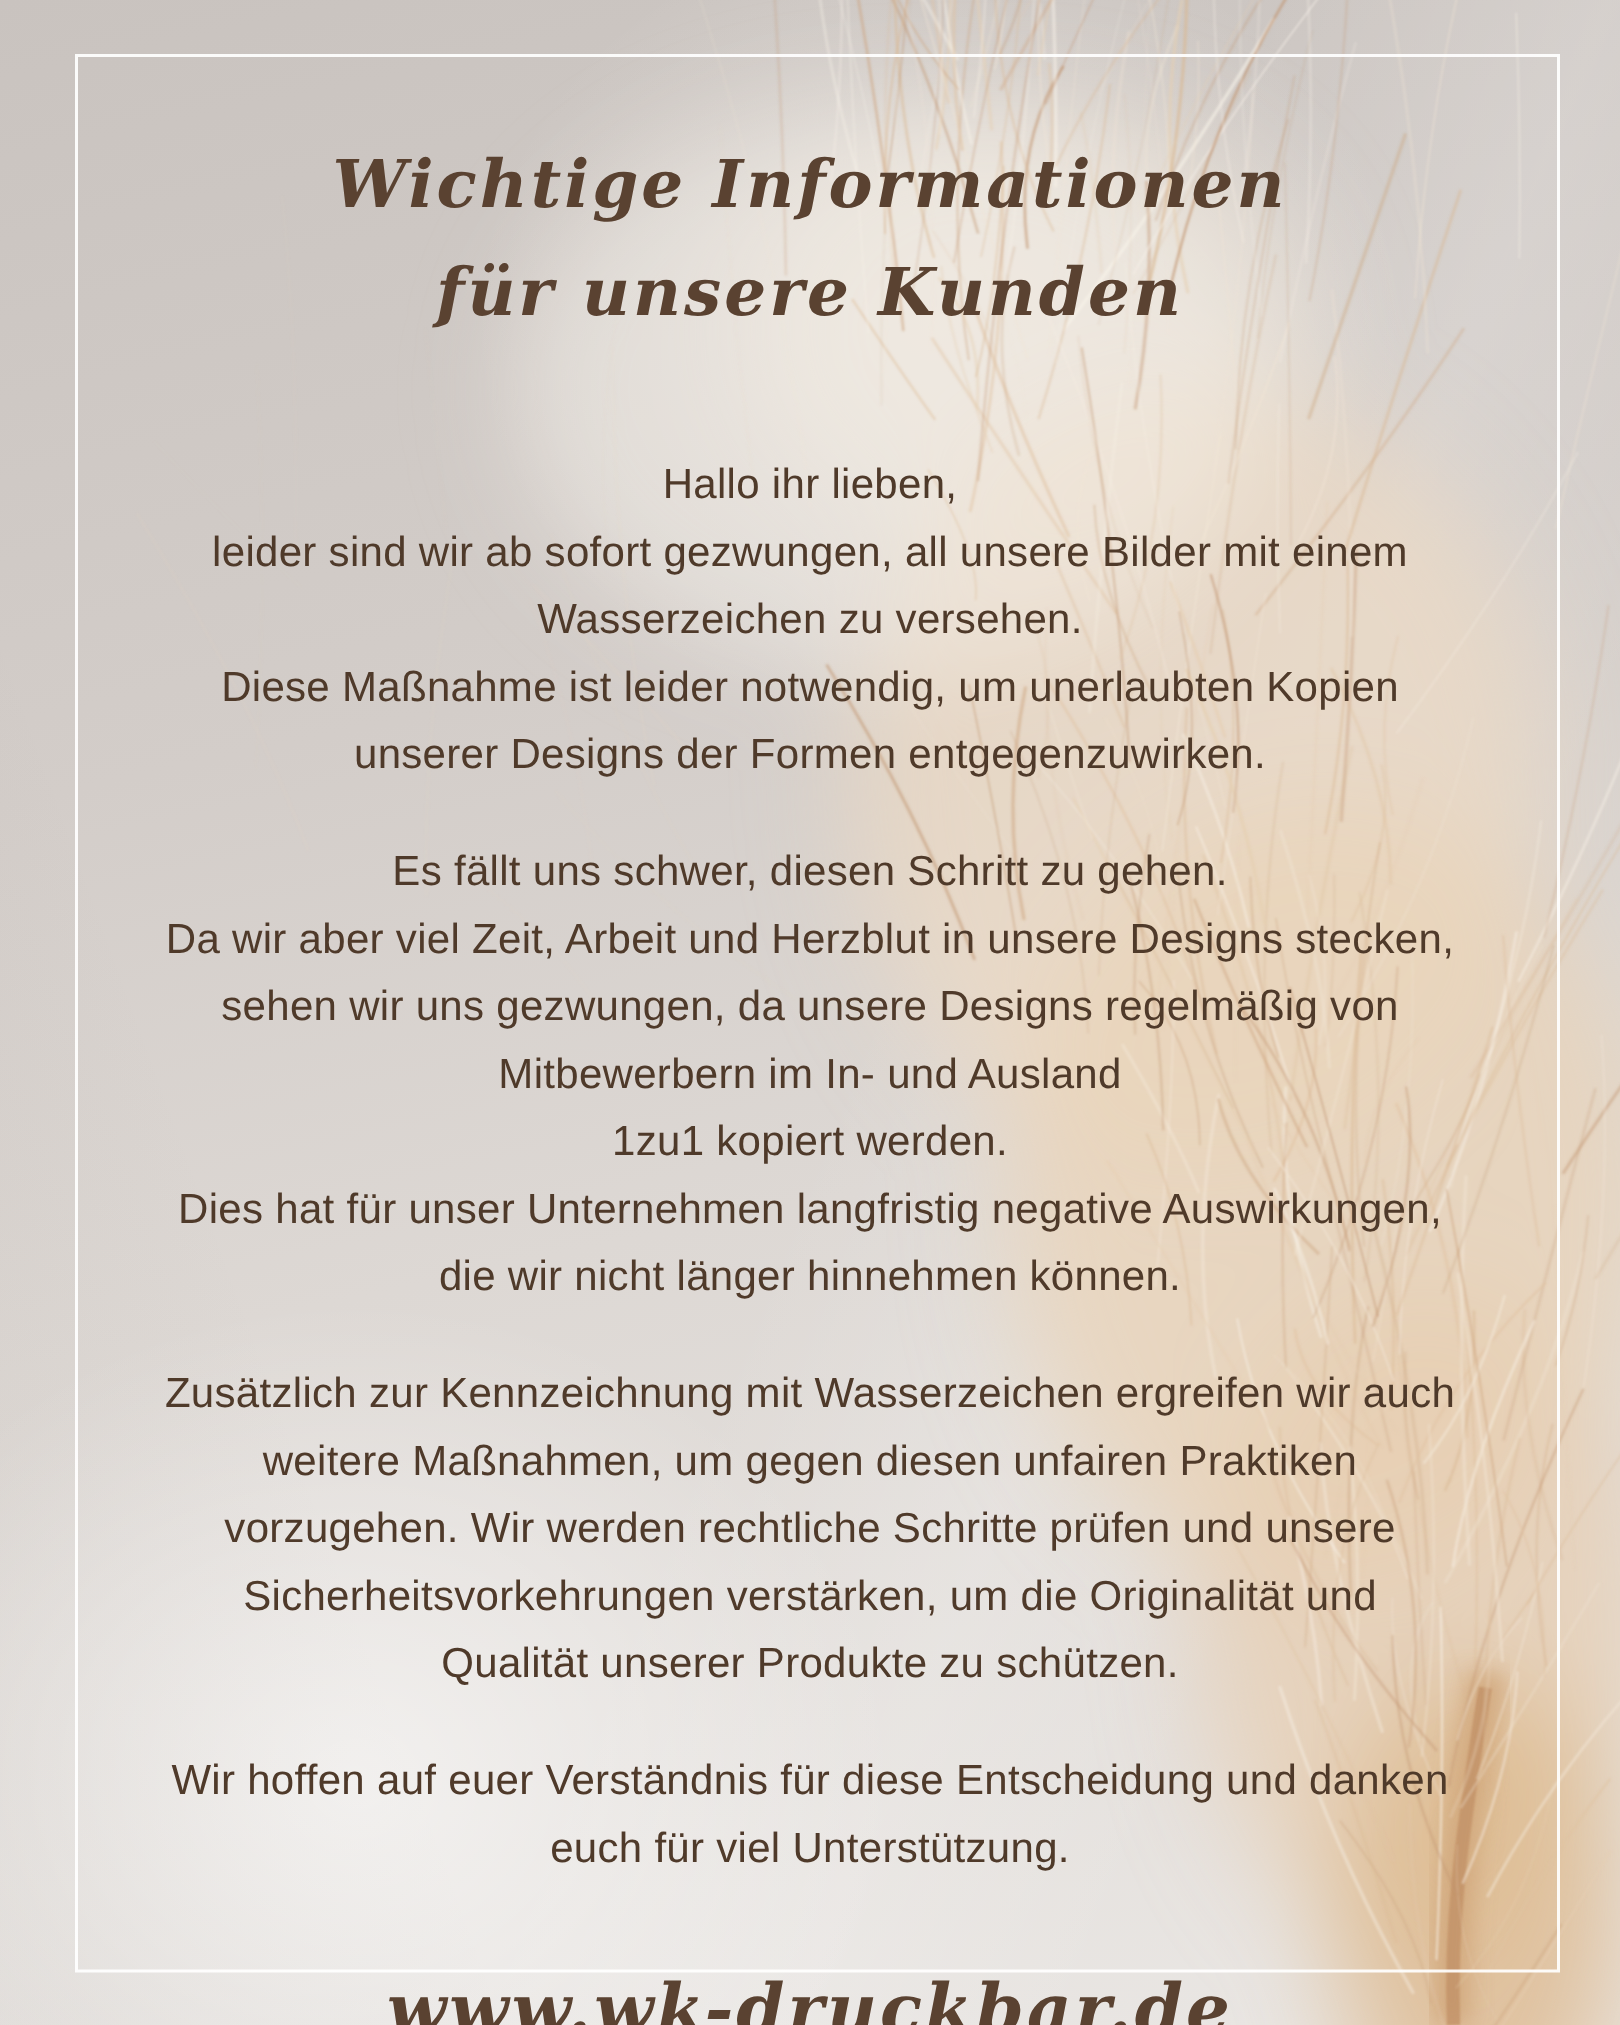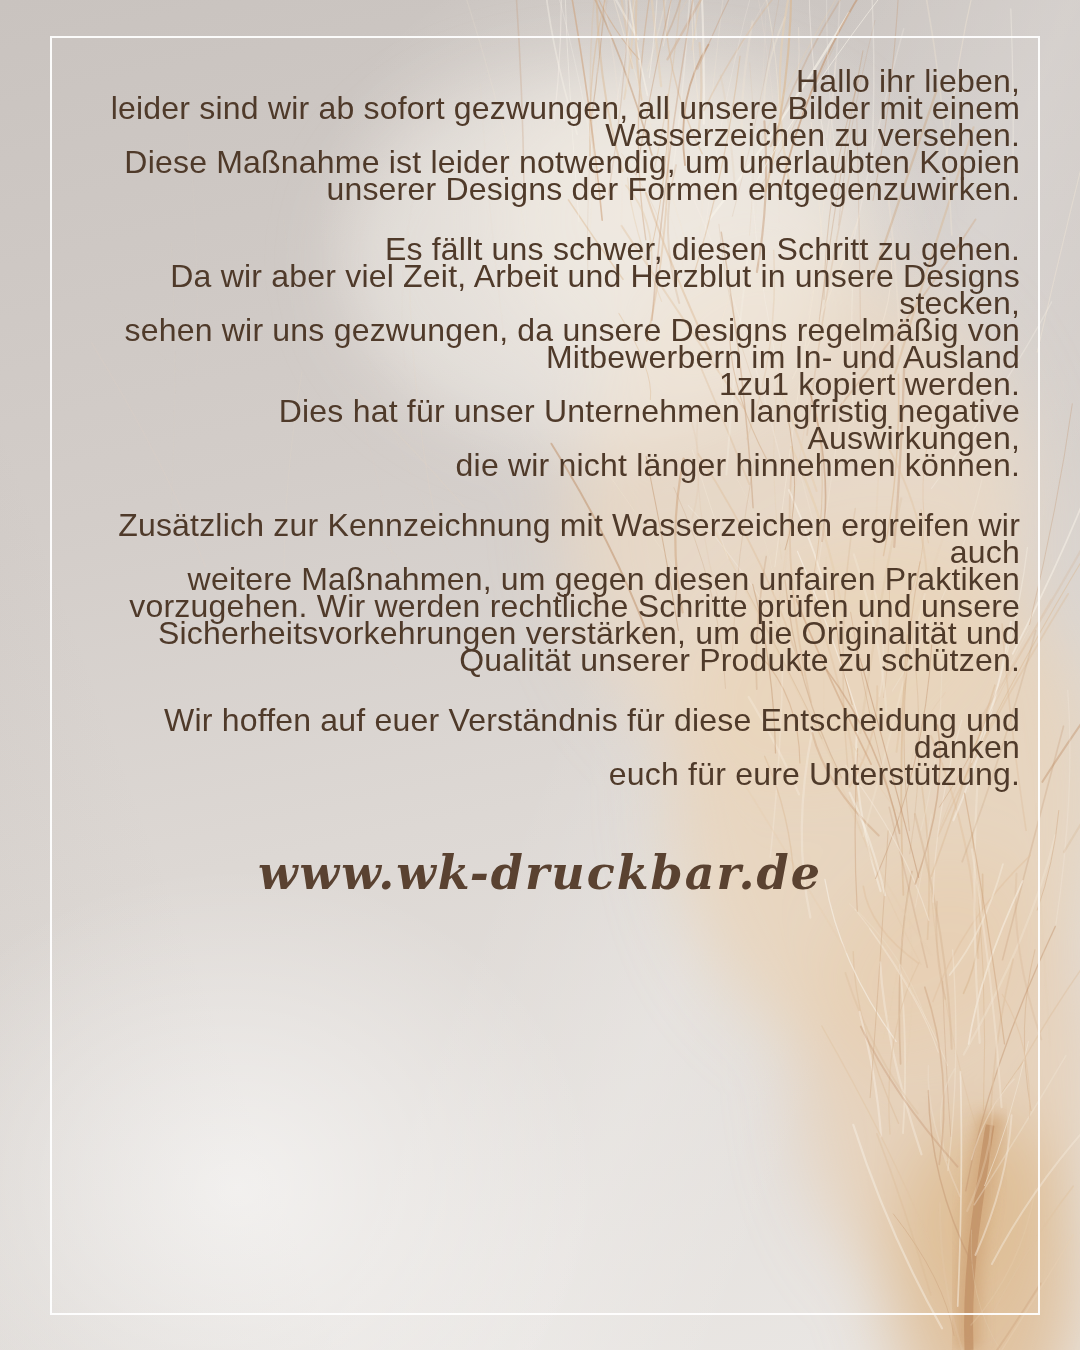--- a/index.html
+++ b/index.html
@@ -45,25 +45,24 @@
     font-style:italic;
     font-weight:bold;
     font-size:44px;
     line-height:72px;
     letter-spacing:2px;
     color:var(--title-brown);
   }
   .body-text{
     margin:68px auto 0 auto;
     width:960px;
-    font-size:32px;
-    line-height:27px;
+    font-size:28px;
+    line-height:45px;
     letter-spacing:.2px;
     color:var(--body-brown);
-    text-align:right;
   }
   .para{
     margin:0 0 33px 0;
     white-space:pre-line;
   }
   .para:last-child{margin-bottom:0;}
   .website{
     margin-top:45px;
     font-family:"DejaVu Serif","Liberation Serif",serif;
     font-style:italic;
@@ -388,38 +387,42 @@
         <path d="M 205.3 566.6 Q 167.9 466.3 91.6 342.8" stroke="#e8d8c4" stroke-width="1.36" fill="none" opacity="0.14" stroke-linecap="round"></path>
         <path d="M 435.9 522.6 Q 409.1 387.0 408.4 231.9" stroke="#e8d8c4" stroke-width="1.33" fill="none" opacity="0.15" stroke-linecap="round"></path>
         <path d="M 464.1 507.1 Q 420.8 456.4 355.7 390.2" stroke="#e8d8c4" stroke-width="1.51" fill="none" opacity="0.15" stroke-linecap="round"></path>
         <path d="M 400.9 674.5 Q 369.5 624.6 313.4 583.6" stroke="#e8d8c4" stroke-width="1.41" fill="none" opacity="0.06" stroke-linecap="round"></path>
       </g>
   </svg>
 
   <div class="frame"></div>
 
   <div class="content">
+    <h1 class="title">
+      <div>Wichtige Informationen</div>
+      <div>für unsere Kunden</div>
+    </h1>
 
     <div class="body-text">
       <p class="para">Hallo ihr lieben,
 leider sind wir ab sofort gezwungen, all unsere Bilder mit einem
 Wasserzeichen zu versehen.
 Diese Maßnahme ist leider notwendig, um unerlaubten Kopien
 unserer Designs der Formen entgegenzuwirken.</p>
       <p class="para">Es fällt uns schwer, diesen Schritt zu gehen.
 Da wir aber viel Zeit, Arbeit und Herzblut in unsere Designs stecken,
 sehen wir uns gezwungen, da unsere Designs regelmäßig von
 Mitbewerbern im In- und Ausland
 1zu1 kopiert werden.
 Dies hat für unser Unternehmen langfristig negative Auswirkungen,
 die wir nicht länger hinnehmen können.</p>
       <p class="para">Zusätzlich zur Kennzeichnung mit Wasserzeichen ergreifen wir auch
 weitere Maßnahmen, um gegen diesen unfairen Praktiken
 vorzugehen. Wir werden rechtliche Schritte prüfen und unsere
 Sicherheitsvorkehrungen verstärken, um die Originalität und
 Qualität unserer Produkte zu schützen.</p>
       <p class="para">Wir hoffen auf euer Verständnis für diese Entscheidung und danken
-euch für eure Unterstützung.</p>
+euch für viel Unterstützung.</p>
     </div>
 
     <div class="website">www.wk-druckbar.de</div>
   </div>
 </div>
 
 </body></html>

